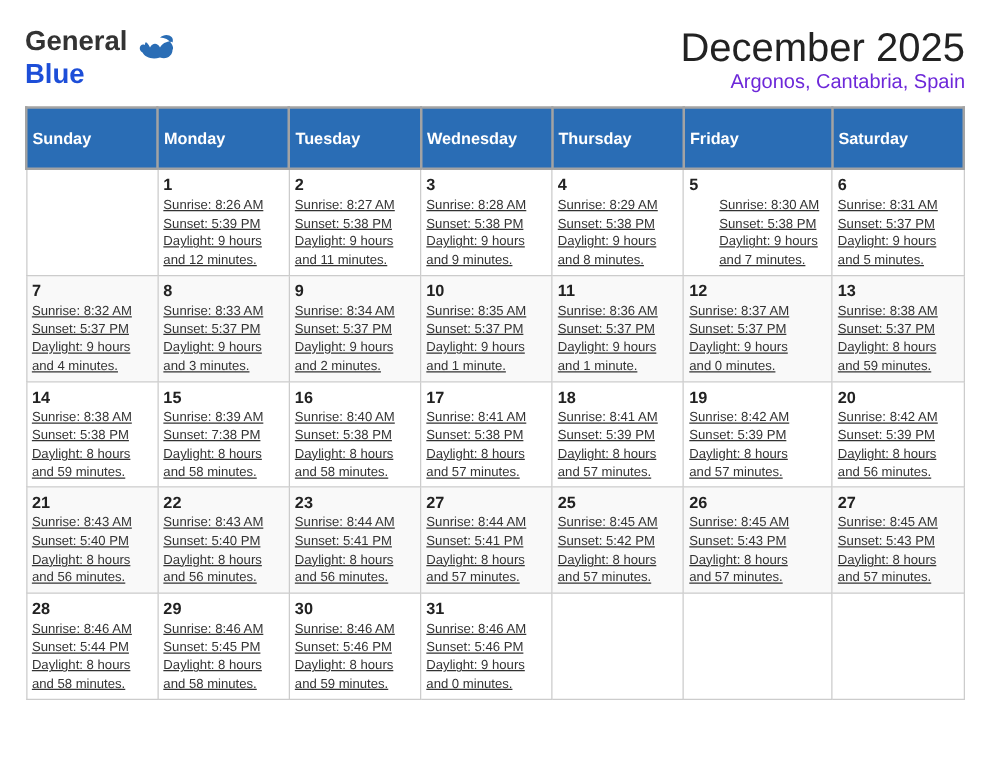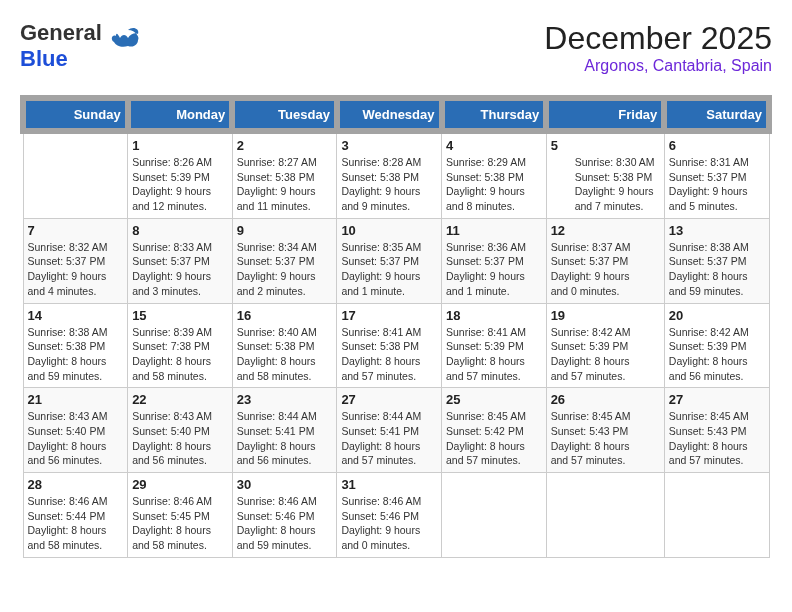--- a/index.html
+++ b/index.html
@@ -7,21 +7,21 @@
       font-family: Arial, sans-serif;
       background: #fff;
       width: 792px;
       min-height: 612px;
       padding: 20px;
     }
     .header-area {
       display: flex;
       justify-content: space-between;
       align-items: flex-start;
-      margin-bottom: 20px;
+      margin-bottom: 10px;
     }
     .logo {
       display: flex;
       flex-direction: column;
       align-items: flex-start;
     }
     .title-area {
       text-align: right;
     }
     .month-title {
@@ -34,25 +34,25 @@
       color: #6d28d9;
     }
     .calendar {
       width: 100%;
       border-collapse: collapse;
       font-size: 11px;
     }
     .calendar thead tr th {
       background-color: #2a6db5;
       color: #fff;
-      padding: 6px 4px;
-      text-align: right;
+      padding: 16px 4px;
+      text-align: left;
       font-size: 13px;
       font-weight: bold;
-      border: 6px solid #a3a3a3;
+      border: 2px solid #a3a3a3;
     }
     .calendar tbody tr td {
       border: 1px solid #ccc;
       vertical-align: top;
       padding: 4px;
       min-width: 100px;
       min-height: 80px;
       background: #fff;
     }
     .calendar tbody tr:nth-child(even) td {
@@ -62,20 +62,21 @@
       font-size: 13px;
       font-weight: bold;
       color: #222;
       display: block;
       margin-bottom: 2px;
     }
     .day-info {
       color: #333;
       font-size: 10.5px;
       line-height: 1.4;
+      text-decoration: underline;
     }
     .empty-cell {
       background: #fff !important;
     }
     .logo-wrapper {
       display: flex;
       align-items: center;
       gap: 4px;
     }
   </style>

